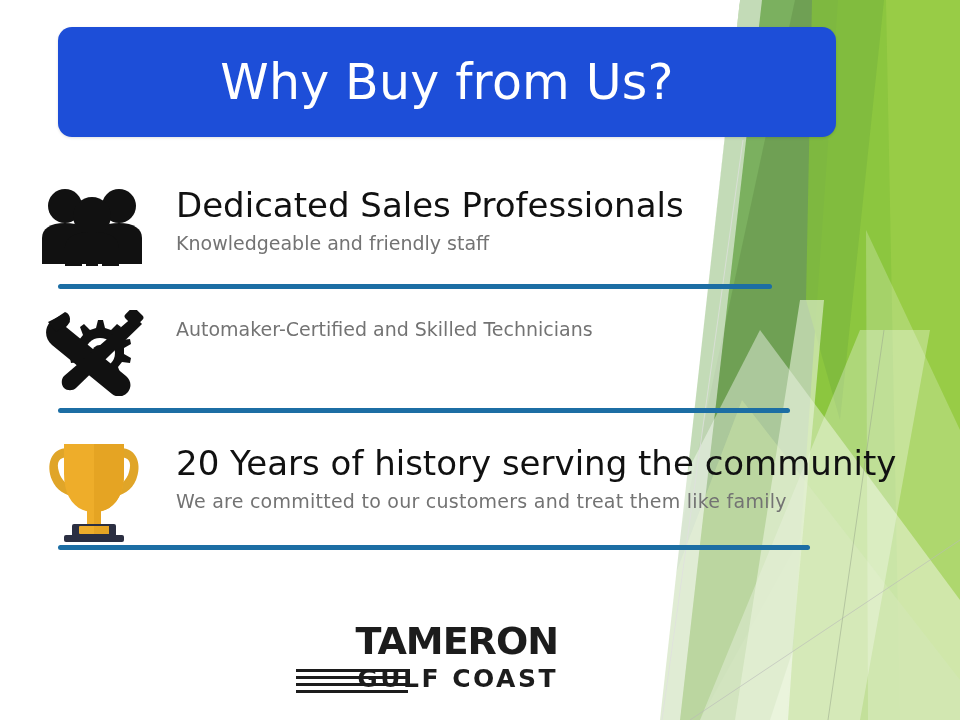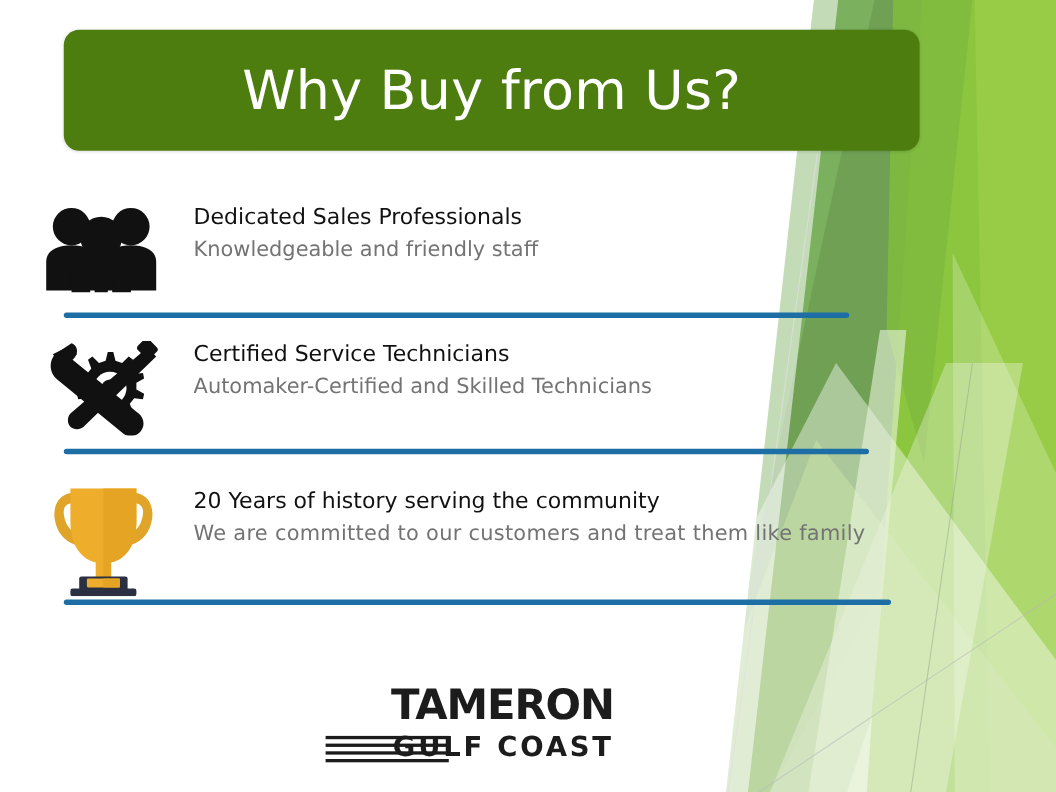--- a/index.html
+++ b/index.html
@@ -29,21 +29,21 @@
     pointer-events: none;
   }
 
   
   #title-banner {
     position: absolute;
     left: 58px;
     top: 27px;
     width: 778px;
     height: 110px;
-    background: #4d7c0f;
+    background: #1d4ed8;
     border-radius: 14px;
     display: flex;
     align-items: center;
     justify-content: center;
     box-shadow: 0 1px 3px rgba(0,0,0,0.12);
   }
   #title-text {
     color: #ffffff;
     font-size: 49px;
     font-weight: 400;
@@ -63,21 +63,21 @@
     position: absolute;
     left: 40px;
     top: 0;
   }
   .feature-text {
     position: absolute;
     left: 176px;
     top: 0;
   }
   .feature-title {
-    font-size: 20px;
+    font-size: 34px;
     font-weight: 400;
     color: #111111;
     line-height: 1.12;
     white-space: nowrap;
   }
   .feature-sub {
     font-size: 19px;
     font-weight: 400;
     color: #737373;
     line-height: 1.2;
@@ -206,21 +206,20 @@
 
           <path d="M8 8 C2 15 3 25 10 31 L70 80 C75 84 82 83 86 78 C90 73 89 66 84 62 L24 13 C30 8 29 0 23 -2 L8 8 Z" transform="translate(2,4)"></path>
           <path d="M6 6 L22 -2 L28 6 L14 16 Z" fill="#111111" transform="translate(2,6)"></path>
 
           <path d="M94 6 L102 14 L36 78 C33 81 27 81 24 78 C21 75 21 69 24 66 Z"></path>
           <rect x="86" y="0" width="16" height="14" rx="3" transform="rotate(45 94 7)"></rect>
         </g>
       </svg>
     </div>
     <div class="feature-text">
-      <div class="feature-title">Certified Service Technicians</div>
       <div class="feature-sub">Automaker-Certified and Skilled Technicians</div>
     </div>
   </div>
   <div class="divider" id="divider-2"></div>
 
   <div class="feature-row" id="row-3">
     <div class="feature-icon" style="left:44px; top:6px;">
       <svg width="100" height="106" viewBox="0 0 100 106" aria-hidden="true">
 
         <path d="M24 12 C6 12 2 30 8 44 C12 54 22 60 30 60 L30 51 C24 50 17 44 15 36 C12 26 15 21 25 21 Z" fill="#e0a528"></path>

